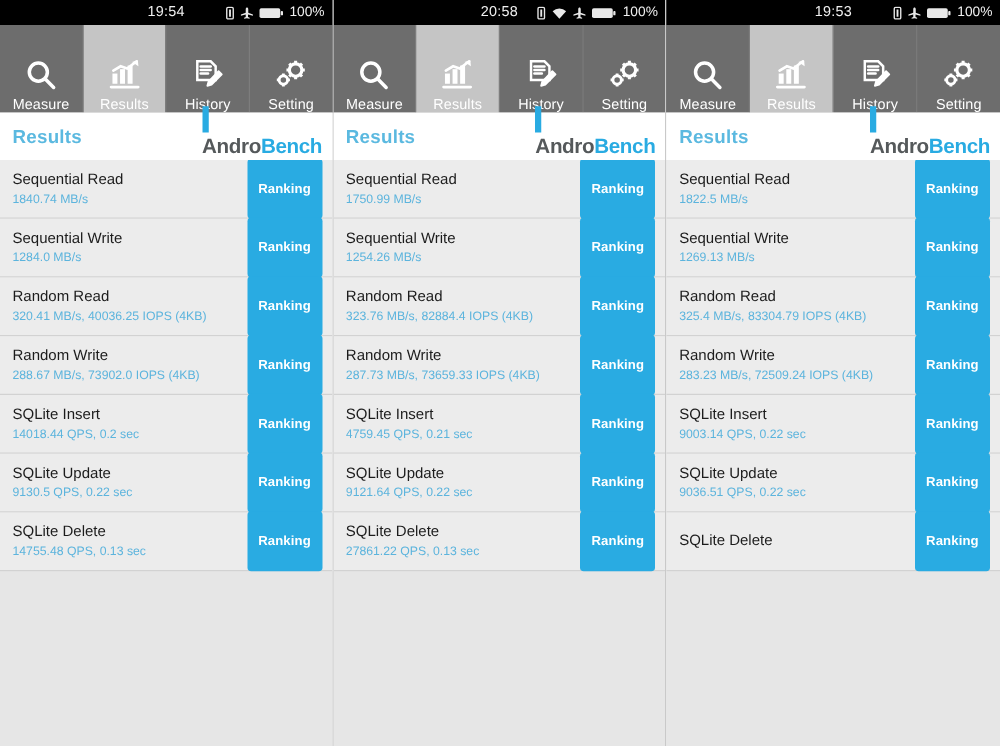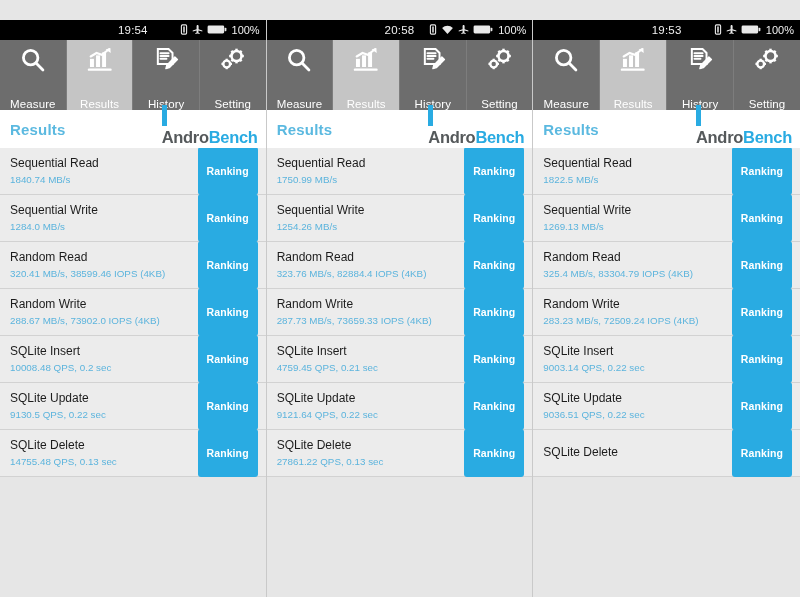--- a/index.html
+++ b/index.html
@@ -2,52 +2,52 @@
 <html><head>
 <meta charset="utf-8">
 <style>
   * { box-sizing: border-box; margin: 0; padding: 0; }
   html, body {
     width: 800px; height: 597px;
     background: #e6e6e6;
     font-family: "Liberation Sans", sans-serif;
     overflow: hidden;
   }
-  .screens { display: flex; width: 800px; height: 535px; margin-top: 20px; }
+  .screens { display: flex; width: 800px; height: 535px; }
   .screen {
     width: 266.67px; height: 597px;
     display: flex; flex-direction: column;
     background: #e6e6e6;
     border-right: 1px solid #c9c9c9;
     position: relative;
   }
   .screen:last-child { border-right: none; }
 
   
   .statusbar {
     height: 20px; background: #000; color: #e8e8e8;
     display: flex; align-items: center; flex: none;
     font-size: 11px; position: relative;
   }
   .sb-time {
     position: absolute; left: 0; right: 0; text-align: center;
     font-size: 11.5px; letter-spacing: .2px; color: #f0f0f0;
   }
   .sb-right {
-    margin-left: auto; display: flex; align-items: flex-start;
+    margin-left: auto; display: flex; align-items: center;
     gap: 4px; padding-right: 6px; z-index: 2;
   }
   .sb-right svg { display: block; }
   .sb-batt-text { font-size: 11px; color: #f0f0f0; margin-left: 1px; }
 
   
   .tabbar { height: 70px; display: flex; flex: none; background: #6d6d6d; }
   .tab {
     flex: 1; display: flex; flex-direction: column;
-    align-items: center; justify-content: space-between;
+    align-items: center; justify-content: flex-end;
     background: #6d6d6d; color: #fff;
     border-right: 1px solid #7d7d7d; gap: 2px;
     padding-top: 4px;
   }
   .tab:last-child { border-right: none; }
   .tab.active { background: #c5c5c5; color: #fff; }
   .tab-icon { height: 32px; display: flex; align-items: center; justify-content: center; }
   .tab-icon svg { display: block; }
   .tab-label { font-size: 11.5px; letter-spacing: .1px; }
 
@@ -205,35 +205,35 @@
         <div class="row">
        <div class="row-texts">
          <div class="row-title">Sequential Write</div>
          <div class="row-value">1284.0 MB/s</div>
        </div>
        <button class="rank-btn">Ranking</button>
      </div>
         <div class="row">
        <div class="row-texts">
          <div class="row-title">Random Read</div>
-         <div class="row-value">320.41 MB/s, 38599.46 IOPS (4KB)</div>
+         <div class="row-value">320.41 MB/s, 40036.25 IOPS (4KB)</div>
        </div>
        <button class="rank-btn">Ranking</button>
      </div>
         <div class="row">
        <div class="row-texts">
          <div class="row-title">Random Write</div>
          <div class="row-value">288.67 MB/s, 73902.0 IOPS (4KB)</div>
        </div>
        <button class="rank-btn">Ranking</button>
      </div>
         <div class="row">
        <div class="row-texts">
          <div class="row-title">SQLite Insert</div>
-         <div class="row-value">10008.48 QPS, 0.2 sec</div>
+         <div class="row-value">14018.44 QPS, 0.2 sec</div>
        </div>
        <button class="rank-btn">Ranking</button>
      </div>
         <div class="row">
        <div class="row-texts">
          <div class="row-title">SQLite Update</div>
          <div class="row-value">9130.5 QPS, 0.22 sec</div>
        </div>
        <button class="rank-btn">Ranking</button>
      </div>

